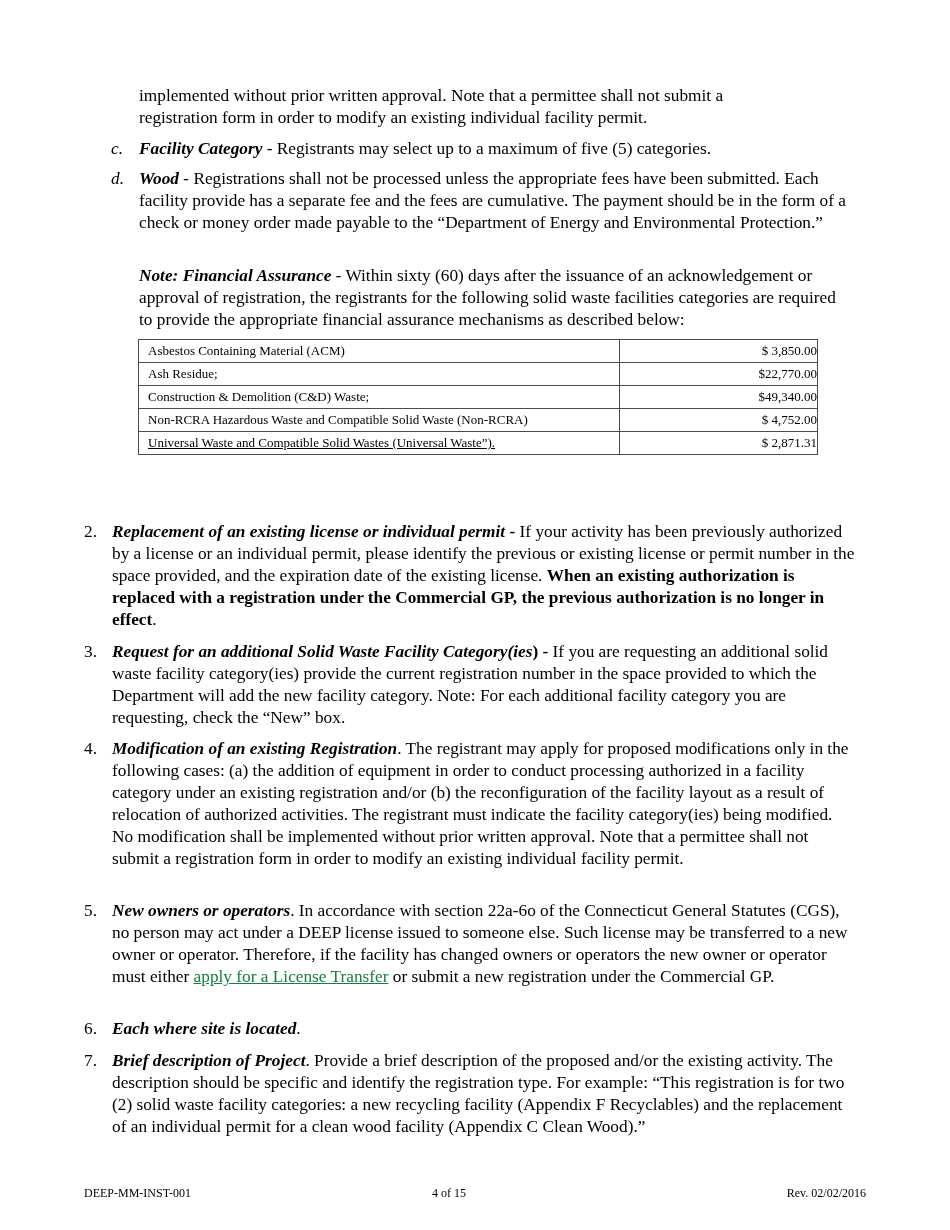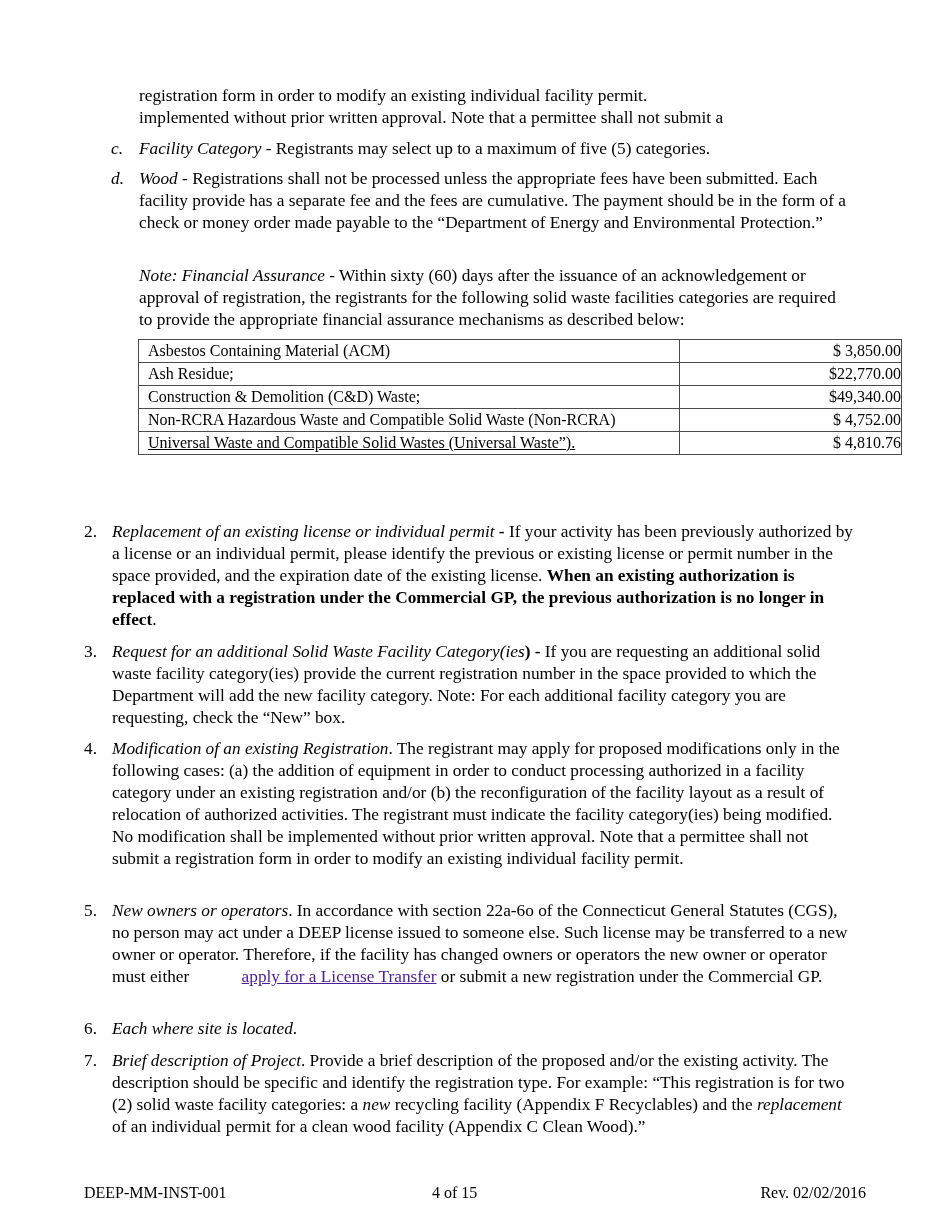--- a/index.html
+++ b/index.html
@@ -8,38 +8,38 @@
     font-family: "Liberation Serif", "DejaVu Serif", serif;
     color: #000; font-size: 17.3px; line-height: 22px;
   }
   .para { position: absolute; left: 139px; width: 720px; }
   .item { position: absolute; left: 84px; width: 780px; }
   .item .num { position: absolute; left: 0; top: 0; width: 26px; }
   .item .body { margin-left: 28px; }
   .sub { position: absolute; left: 111px; width: 750px; }
   .sub .lbl { position: absolute; left: 0; top: 0; font-style: italic; }
   .sub .body { margin-left: 28px; }
-  b.bi, .bi { font-weight: normal; font-style: italic; }
+  b.bi, .bi { font-weight: bold; font-style: italic; }
   .bold { font-weight: bold; }
-  .it { font-style: italic; }
-  a.link { color: #4c1d95; text-decoration: underline; margin-left: 48px; }
+  .it { }
+  a.link { color: #15803d; text-decoration: underline; }
   table.fa {
-    position: absolute; left: 138px; top: 339px; width: 764px;
-    border-collapse: collapse; font-size: 16px; line-height: 22px;
+    position: absolute; left: 138px; top: 339px; width: 680px;
+    border-collapse: collapse; font-size: 13px; line-height: 22px;
   }
   table.fa td { border: 1px solid #4a4a4a; padding: 0 8px 0 9px; vertical-align: top; }
   table.fa td.amt { text-align: right; width: 179px; padding: 0; }
-  .footer { position: absolute; top: 1186px; font-size: 16px; line-height: 14px; }
+  .footer { position: absolute; top: 1186px; font-size: 12px; line-height: 14px; }
 </style>
 </head>
 <body>
 
 <div class="para" style="top:85px;">
+  <div>implemented without prior written approval. Note that a permittee shall not submit a</div>
   <div>registration form in order to modify an existing individual facility permit.</div>
-  <div>implemented without prior written approval. Note that a permittee shall not submit a</div>
 </div>
 
 <div class="sub" style="top:138px;">
   <span class="lbl">c.</span>
   <div class="body">
     <span class="bi">Facility Category</span><span> - </span><span>Registrants may select up to a maximum of five (5) categories.</span>
   </div>
 </div>
 
 <div class="sub" style="top:168px;">
@@ -66,21 +66,21 @@
   <tr>
     <td>Construction &amp; Demolition (C&amp;D) Waste;</td>
     <td class="amt">$49,340.00</td>
   </tr>
   <tr>
     <td style="width:420px;margin-top:24px;">Non-RCRA Hazardous Waste and Compatible Solid Waste (Non-RCRA)</td>
     <td class="amt">$ 4,752.00</td>
   </tr>
   <tr>
     <td style="width:420px;text-decoration:underline;">Universal Waste and Compatible Solid Wastes (Universal Waste”).</td>
-    <td class="amt">$ 4,810.76</td>
+    <td class="amt">$ 2,871.31</td>
   </tr>
 </tbody>
   </table>
 
 <div class="item" style="top:521px;">
   <span class="num">2.</span>
   <div class="body" style="width:745px;">
     <span class="bi">Replacement of an existing license or individual permit</span><span class="bold"> - </span><span>If your activity has been previously authorized by a license or an individual permit, please identify the previous or existing license or permit number in the space provided, and the expiration date of the existing license. </span><span class="bold">When an existing authorization is replaced with a registration under the Commercial GP, the previous authorization is no longer in effect</span><span>.</span>
   </div>
 </div>

